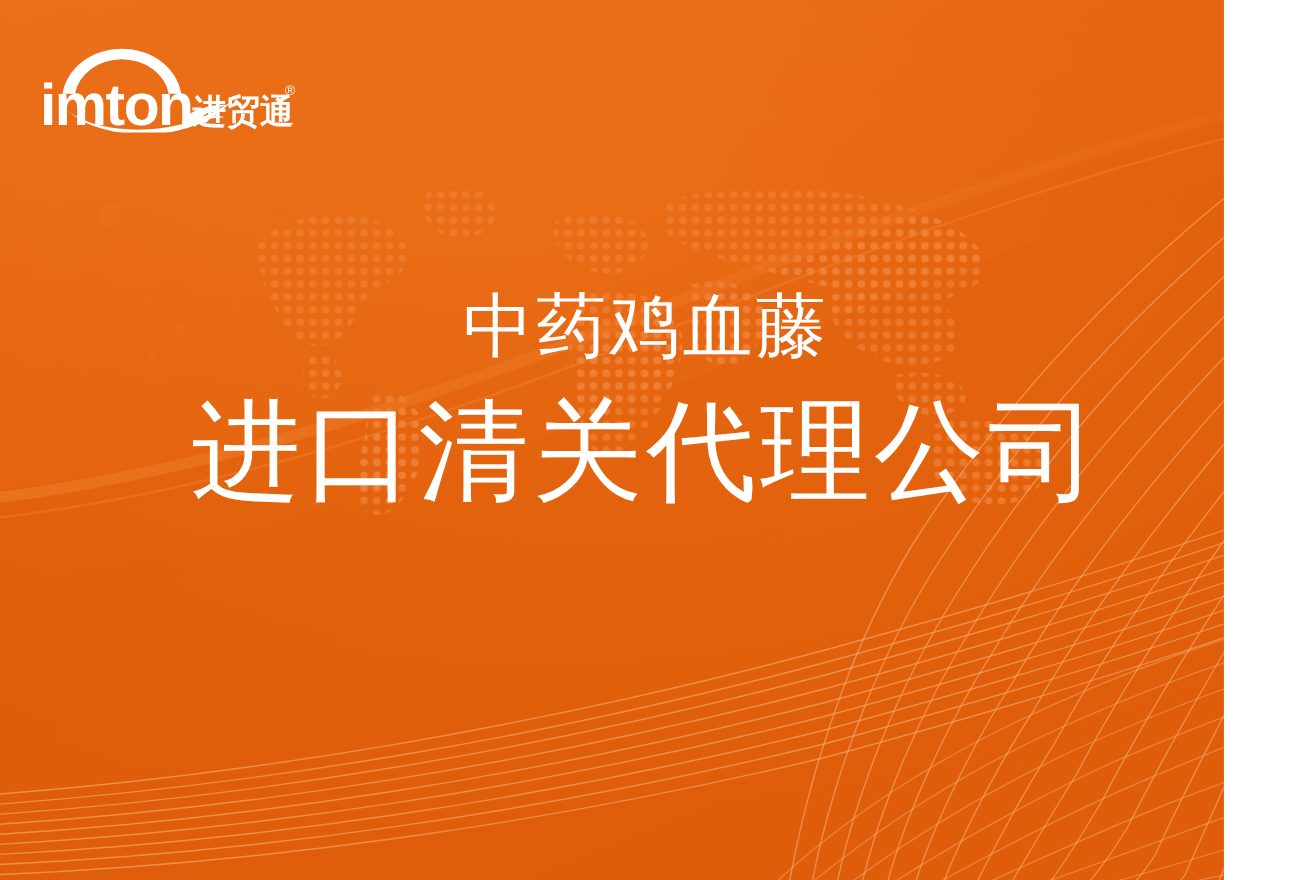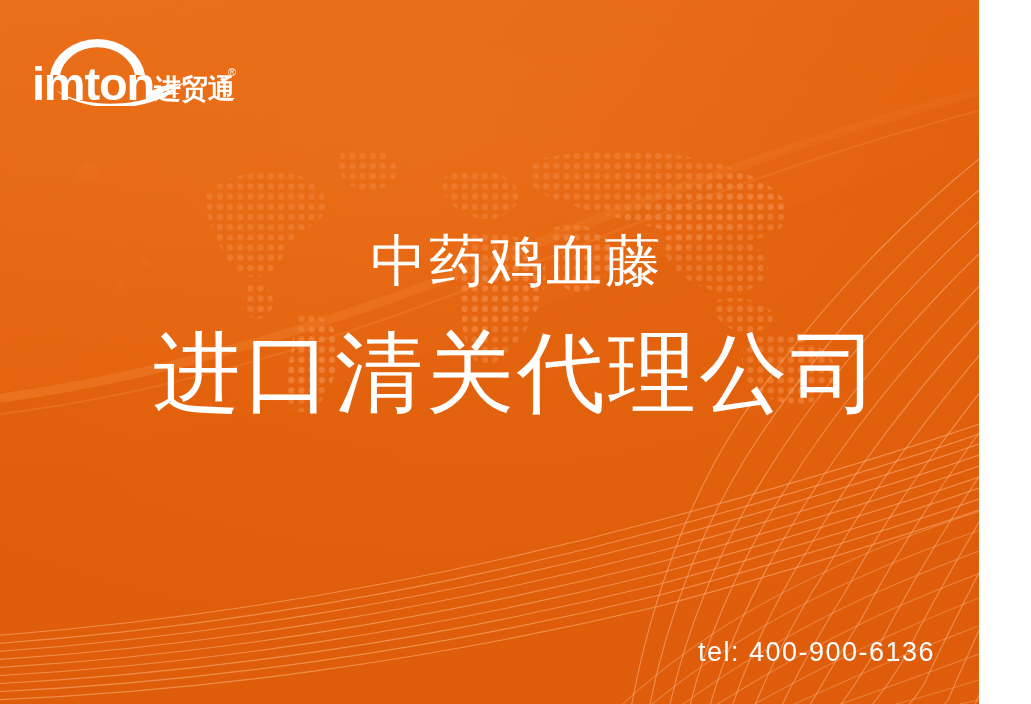--- a/index.html
+++ b/index.html
@@ -76,21 +76,21 @@
     display: block;
     white-space: nowrap;
   }
   #hl-1 {
     font-size: 56px;
     letter-spacing: .045em;
     padding-left: .045em;
   }
   #hl-2 {
     font-size: 88px;
-    margin-top: 40px;
+    margin-top: 28px;
     letter-spacing: .035em;
     padding-left: .035em;
   }
 
   
   #tel {
     position: absolute;
     right: 44px;
     bottom: 36px;
     color: #ffffff;
@@ -260,15 +260,14 @@
       <text x="122" y="72" font-family="'DejaVu Sans','Liberation Sans', sans-serif" font-size="27" font-weight="bold" fill="#ffffff" letter-spacing="0">进贸通</text>
       <text x="196" y="50" font-family="'Liberation Sans', sans-serif" font-size="11" fill="#ffffff">®</text>
     </svg>
   </div>
 
   <div id="headline">
     <span class="hl-line" id="hl-1">中药鸡血藤</span>
     <span class="hl-line" id="hl-2">进口清关代理公司</span>
   </div>
 
-  <div id="tel">tel: 400-900-6136</div>
 
 </div>
 
 </body></html>

